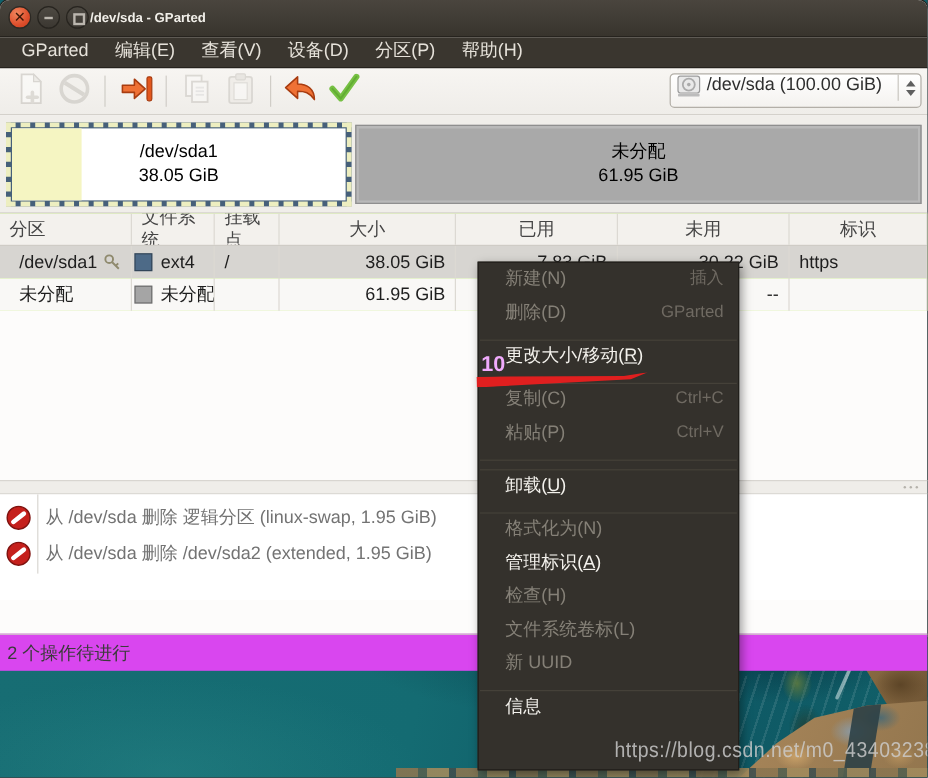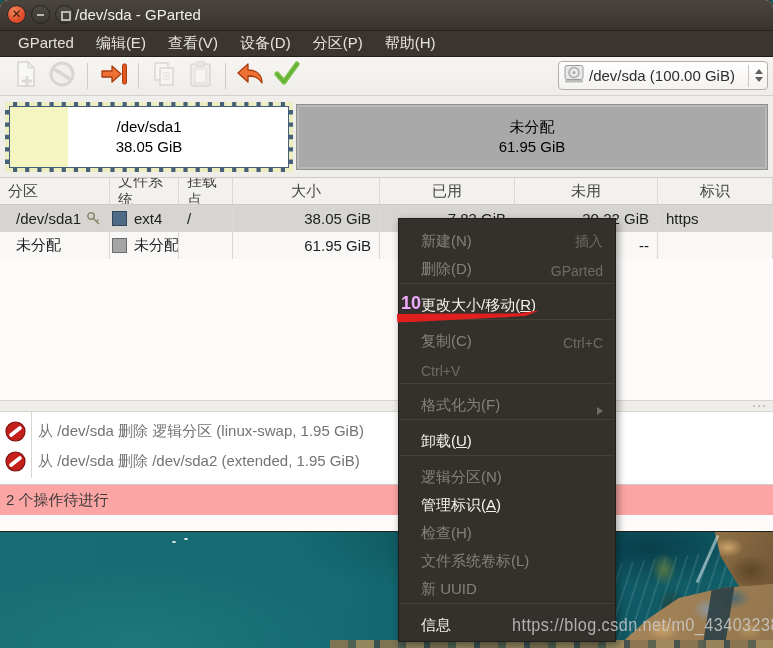--- a/index.html
+++ b/index.html
@@ -47,35 +47,35 @@
        border-radius:8px 8px 0 0;box-shadow:0 0 0 1px #24211c;}
   #titlebar{left:0;top:0;width:773px;height:30px;border-radius:8px 8px 0 0;
     background:linear-gradient(#4a453e,#38342d);border-bottom:1px solid #26231e;}
   .winbtn{position:absolute;top:5px;width:19px;height:19px;border-radius:50%;box-sizing:border-box;}
   #btn-close{left:7px;background:radial-gradient(circle at 35% 30%,#f0865d,#de4e2c 60%,#c43d1c);
     border:1px solid #2c2924;color:#3c1606;font-size:12px;font-weight:bold;text-align:center;line-height:17px;}
   #btn-min,#btn-max{left:31px;background:linear-gradient(#4e4a43,#3b3731);border:1px solid #27241f;}
   #btn-max{left:55px;}
   #btn-min::after{content:"";position:absolute;left:5px;top:8px;width:7px;height:2px;background:#bbb6ae;}
   #btn-max::after{content:"";position:absolute;left:5px;top:5px;width:6px;height:6px;border:2px solid #bbb6ae;}
-  #title-text{left:75px;top:0;height:30px;line-height:30px;color:#f1efe9;font-weight:normal;font-size:15px;}
+  #title-text{left:75px;top:0;height:30px;line-height:30px;color:#f1efe9;font-weight:bold;font-size:11px;}
 
   #menubar{left:0;top:31px;width:773px;height:26px;background:#3a362f;border-bottom:1px solid #211e19;
     display:flex;align-items:flex-end;padding-left:7px;box-sizing:border-box;}
   .mbitem{color:#e6e2da;font-size:15px;padding:0 11px;height:26px;line-height:26px;}
 
   #toolbar{left:0;top:57px;width:773px;height:39px;box-sizing:border-box;
     background:linear-gradient(#f7f5f2,#efede9);border-bottom:1px solid #d4d1cb;
     display:flex;align-items:center;padding-left:8px;}
   .tbtn{width:36px;height:32px;display:flex;align-items:center;justify-content:center;}
   .tsep{width:1px;height:26px;background:#d0cdc7;margin:0 7px;}
   .dim{opacity:.55;}
   #device-combo{position:absolute;right:5px;top:4px;width:210px;height:29px;box-sizing:border-box;
     background:linear-gradient(#ffffff,#f4f2ef);border:1px solid #b3afa8;border-radius:4px;
-    display:flex;align-items:center;padding:0 4px;}
+    display:flex;align-items:flex-start;padding:0 4px;}
   #device-combo .txt{font-size:15px;color:#2e2e2e;margin-left:4px;flex:1;}
   #spinner{display:flex;flex-direction:column;align-items:center;justify-content:center;
     border-left:1px solid #c9c6c0;padding-left:6px;margin-left:4px;height:22px;gap:3px;}
   #spinner i{width:0;height:0;border-left:4px solid transparent;border-right:4px solid transparent;}
   #spinner .up{border-bottom:5px solid #5f5f5f;}
   #spinner .down{border-top:5px solid #5f5f5f;}
 
   
   #vpanel{left:0;top:96px;width:773px;height:82px;background:#f0eeea;border-bottom:1px solid #cfccc6;box-sizing:border-box;}
   #sda1-box{left:5px;top:6px;width:288px;height:70px;box-sizing:border-box;
@@ -110,28 +110,28 @@
   #pane-grip{position:absolute;right:8px;top:4px;display:flex;gap:3px;}
   #pane-grip i{width:2px;height:2px;background:#b5b2ab;border-radius:50%;}
 
   
   #ops{left:0;top:412px;width:773px;height:88px;background:#ffffff;}
   #ops-rule{position:absolute;left:31px;top:0;bottom:22px;width:1px;background:#d9d6d1;}
   .oprow{position:absolute;left:0;width:773px;height:30px;display:flex;align-items:center;}
   .opicon{margin-left:5px;width:21px;flex:0 0 auto;display:flex;}
   .optext{margin-left:12px;font-size:15px;color:#737373;}
 
-  #statusbar{left:0;top:484px;width:773px;height:31px;box-sizing:border-box;background:#fca5a5;
+  #statusbar{left:0;top:528px;width:773px;height:31px;box-sizing:border-box;background:#d946ef;
     border-top:1px solid #cfccc6;display:flex;align-items:center;padding-left:6px;font-size:15px;color:#3b3b3b;}
 
   
   #ctxmenu{left:398px;top:218px;width:218px;height:424px;box-sizing:border-box;z-index:30;
     background:#34312c;border:1px solid #211f1b;padding-top:4px;
     box-shadow:2px 3px 8px rgba(0,0,0,.4);}
-  .mi{height:28px;display:flex;align-items:flex-end;padding:0 12px 0 22px;font-size:15px;}
+  .mi{height:28px;display:flex;align-items:flex-start;padding:0 12px 0 22px;font-size:15px;}
   .mi .mlabel{flex:1;color:#f4f2ed;white-space:nowrap;}
   .mi.disabled .mlabel{color:#858077;}
   .mi .msc{color:#6f6a62;font-size:14px;white-space:nowrap;}
   .u{text-decoration:underline;}
   .msep{height:8px;display:flex;align-items:center;padding:0 1px;}
   .msep::after{content:"";flex:1;height:1px;background:#454139;}
   .subarrow{width:0;height:0;border-left:6px solid #6f6a62;border-top:4px solid transparent;border-bottom:4px solid transparent;}
 
   
   #anno-num{left:401px;top:293px;z-index:40;color:#f0abfc;font-size:18px;font-weight:bold;}
@@ -371,35 +371,32 @@
     <div class="mi">
       <span class="mlabel"><span>更改大小/移动(</span><span class="u">R</span><span>)</span></span>
       <span class="msc"></span>
     </div>
     <div class="msep"></div>
     <div class="mi disabled">
       <span class="mlabel"><span>复制(C)</span><span class="u"></span><span></span></span>
       <span class="msc">Ctrl+C</span>
     </div>
     <div class="mi disabled">
+      <span class="mlabel"><span>粘贴(P)</span><span class="u"></span><span></span></span>
       <span class="msc">Ctrl+V</span>
     </div>
     <div class="msep"></div>
-    <div class="mi disabled">
-      <span class="mlabel"><span>格式化为(F)</span><span class="u"></span><span></span></span>
-      <span class="subarrow"></span>
-    </div>
     <div class="msep"></div>
     <div class="mi">
       <span class="mlabel"><span>卸载(</span><span class="u">U</span><span>)</span></span>
       <span class="msc"></span>
     </div>
     <div class="msep"></div>
     <div class="mi disabled">
-      <span class="mlabel"><span>逻辑分区(N)</span><span class="u"></span><span></span></span>
+      <span class="mlabel"><span>格式化为(N)</span><span class="u"></span><span></span></span>
       <span class="msc"></span>
     </div>
     <div class="mi">
       <span class="mlabel"><span>管理标识(</span><span class="u">A</span><span>)</span></span>
       <span class="msc"></span>
     </div>
     <div class="mi disabled">
       <span class="mlabel"><span>检查(H)</span><span class="u"></span><span></span></span>
       <span class="msc"></span>
     </div>

